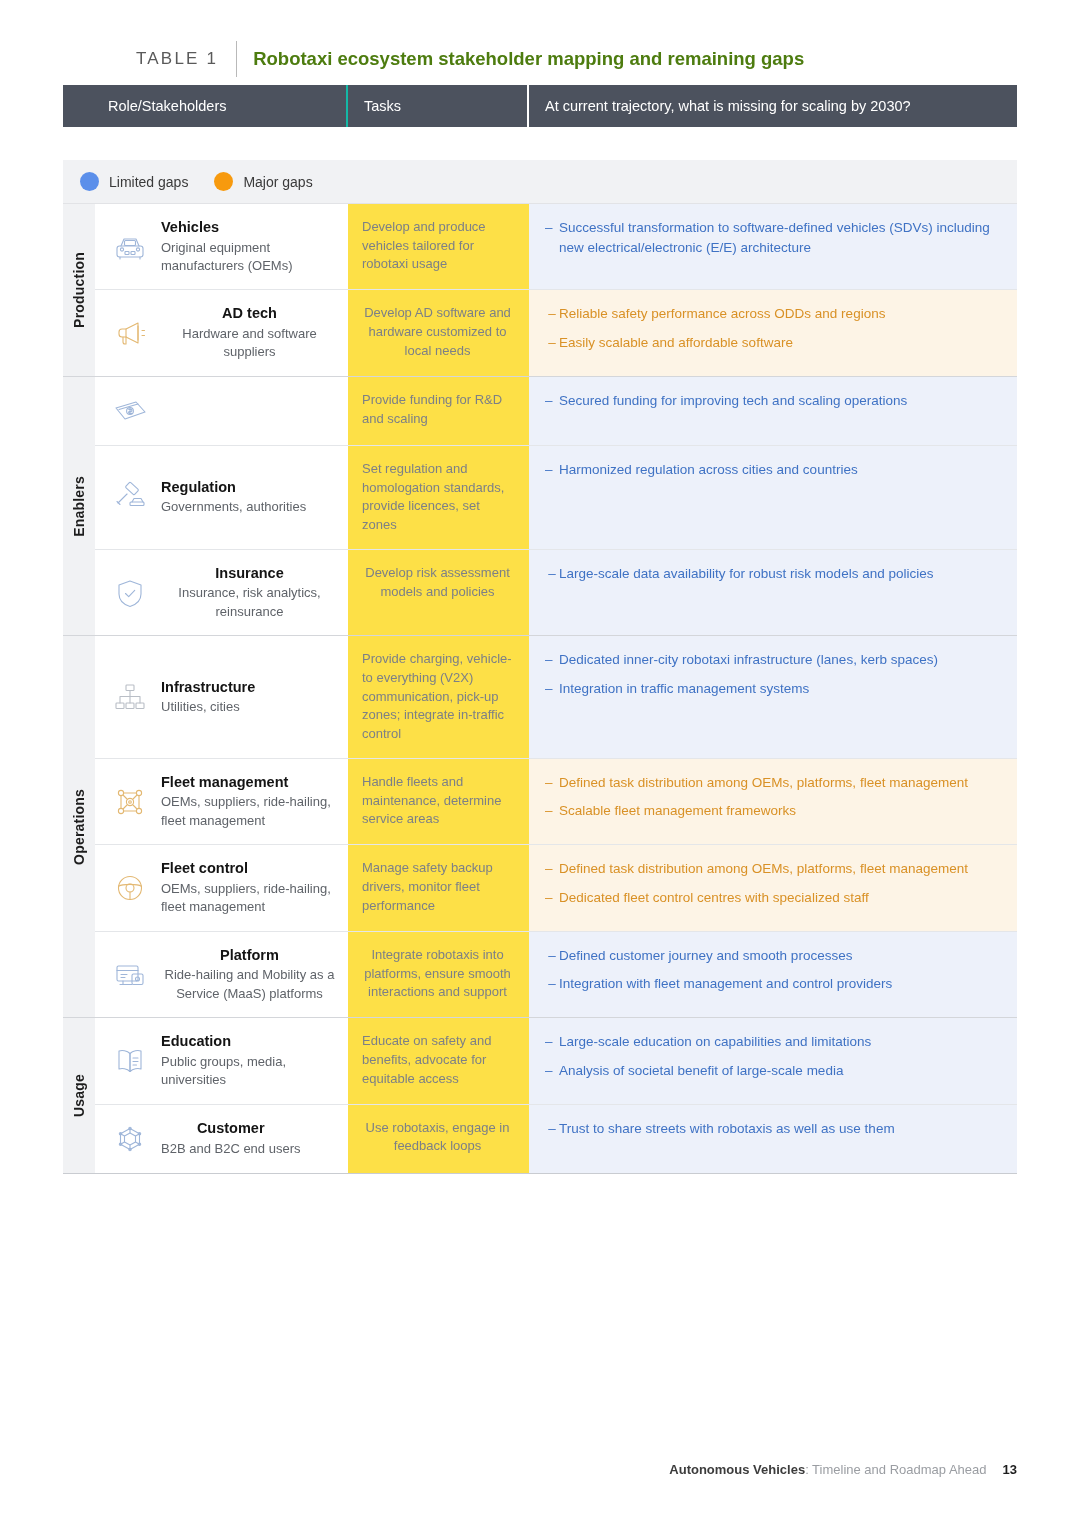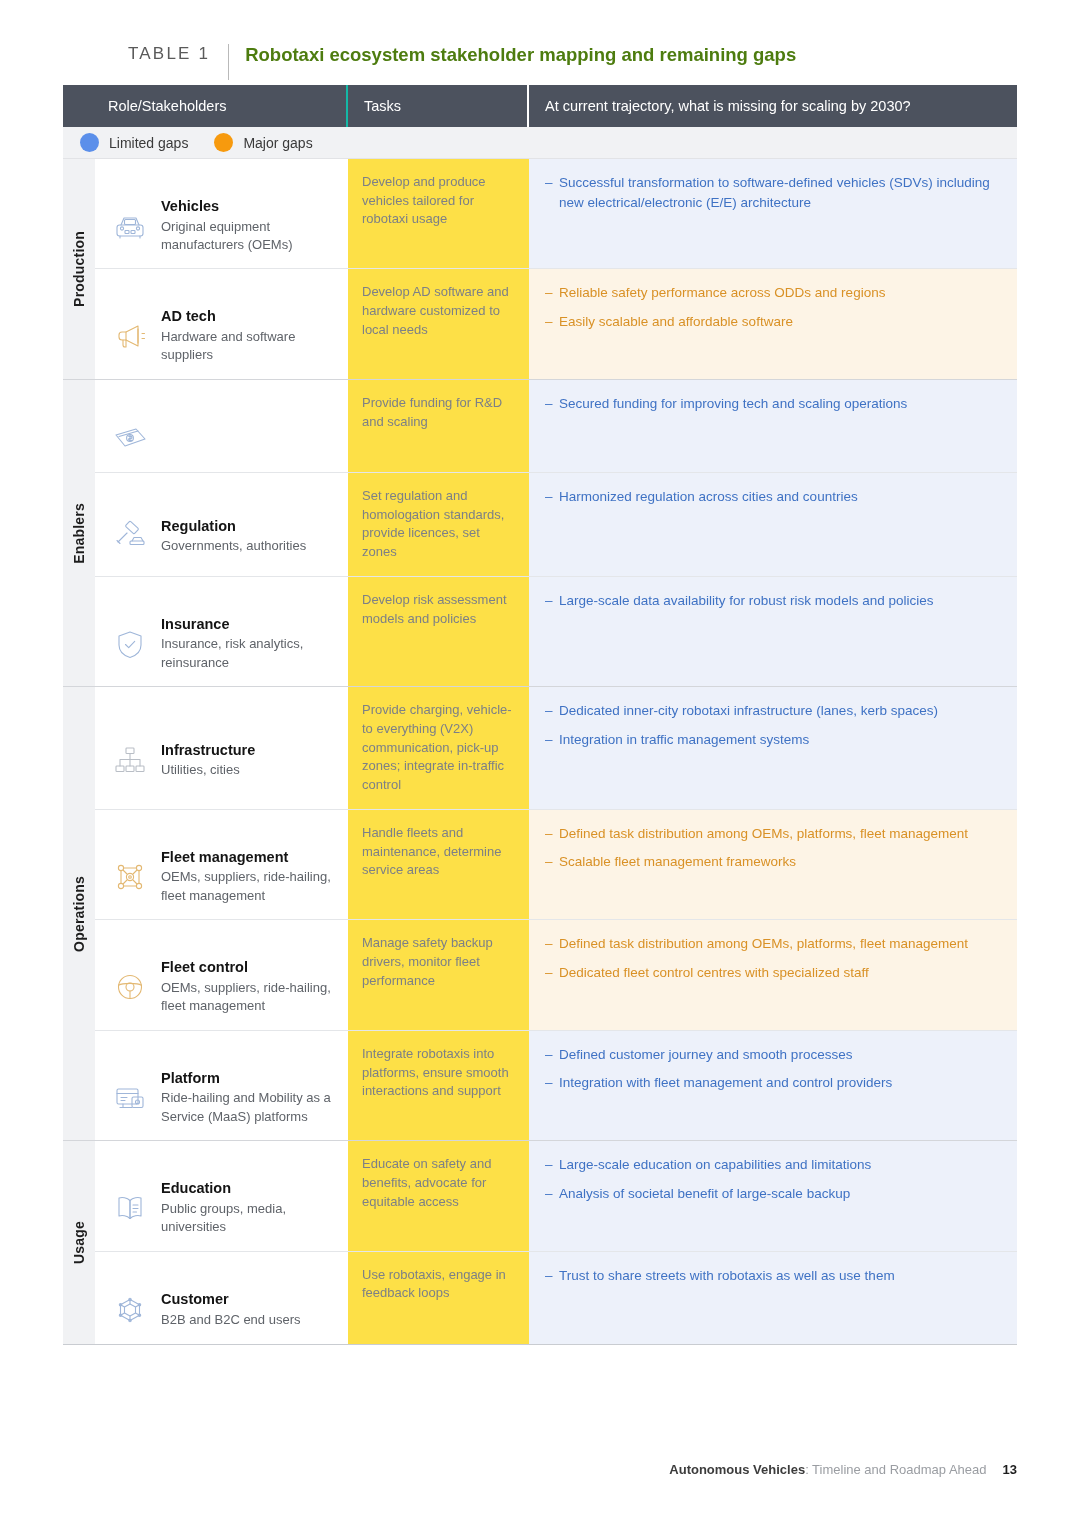--- a/index.html
+++ b/index.html
@@ -6,22 +6,22 @@
   html, body {
     width: 1080px; height: 1527px;
     background: #ffffff;
     font-family: "Liberation Sans", sans-serif;
     -webkit-font-smoothing: antialiased;
   }
   .page { position: relative; width: 1080px; height: 1527px; }
 
   
   .title-row {
-    position: absolute; left: 128px; top: 44px;
-    display: flex; height: 30px;
+    position: absolute; left: 136px; top: 44px;
+    display: flex; align-items: center; height: 30px;
   }
   .title-kicker {
     font-size: 17px; letter-spacing: 2.2px; color: #5a5a5a;
     font-weight: 400; white-space: nowrap;
   }
   .title-sep {
     width: 1px; height: 36px; background: #b9b9b9;
     margin: 0 16px 0 18px;
   }
   .title-main {
@@ -41,23 +41,24 @@
     font-size: 14.5px; font-weight: 400;
     display: flex; align-items: center;
     padding-left: 16px;
   }
   .th-role  { width: 285px; border-right: 2px solid #14b8a6; padding-left: 45px; }
   .th-tasks { width: 181px; border-right: 2px solid #ffffff; }
   .th-gaps  { flex: 1; }
 
   
   .legend {
-    background: #f1f2f4; height: 32px;
+    background: #f1f2f4; height: 44px;
     display: flex; align-items: center; padding-left: 17px;
     border-bottom: 1px solid #e2e3e6;
+    margin-top: 33px;
   }
   .legend-item { display: flex; align-items: center; margin-right: 26px; }
   .dot { width: 19px; height: 19px; border-radius: 50%; margin-right: 10px; }
   .legend-label { font-size: 14px; color: #3a3a3a; }
 
   
   .group { display: flex; border-bottom: 1px solid #d4d6da; }
   .group:last-child { border-bottom: 1px solid #c9ccd1; }
 
   .group-label {
@@ -66,25 +67,25 @@
     flex: none;
   }
   .group-label span {
     writing-mode: vertical-rl; transform: rotate(180deg);
     font-size: 14px; font-weight: 700; color: #1d1d1d;
     letter-spacing: 0.2px;
   }
   .group-rows { flex: 1; }
 
   .row { display: flex; border-bottom: 1px solid #e4e6e9; }
-  .row:last-child { border-bottom: none; }
+  .row:last-child { border-bottom: none; text-align: center; }
 
   .cell-role {
     width: 253px; flex: none; background: #ffffff;
-    display: flex; align-items: center; padding: 14px 10px 14px 8px; margin-top: 24px;
+    display: flex; align-items: center; padding: 14px 10px 14px 8px;
   }
   .icon-wrap {
     width: 54px; flex: none; display: flex;
     align-items: center; justify-content: center;
   }
   .role-text { padding-left: 4px; }
   .role-name {
     font-size: 14.5px; font-weight: 700; color: #141414;
     line-height: 1.35; margin-bottom: 1px;
   }
@@ -431,21 +432,21 @@
                 </div>
               </div>
               <div class="cell-task">Educate on safety and benefits, advocate for equitable access</div>
               <div class="cell-gaps limited">
                 <div class="gap-item">
                   <span class="gap-dash">–</span>
                   <span>Large-scale education on capabilities and limitations</span>
                 </div>
                 <div class="gap-item">
                   <span class="gap-dash">–</span>
-                  <span>Analysis of societal benefit of large-scale backup</span>
+                  <span>Analysis of societal benefit of large-scale media</span>
                 </div>
               </div>
             </div>
             <div class="row">
               <div class="cell-role">
                 <div class="icon-wrap">
                   <svg width="40" height="40" viewBox="0 0 40 40" fill="none" stroke="#9fb6d9" stroke-width="1.1" stroke-linecap="round" stroke-linejoin="round">
                     <path d="M20 9.5l9.5 5.2v10.6L20 30.5l-9.5-5.2V14.7z"></path>
                     <path d="M20 14l5.5 3v6L20 26l-5.5-3v-6z"></path>
                     <path d="M20 14v-4.5M20 26v4.5M14.5 17l-4-2.3M25.5 17l4-2.3M14.5 23l-4 2.3M25.5 23l4 2.3"></path>

